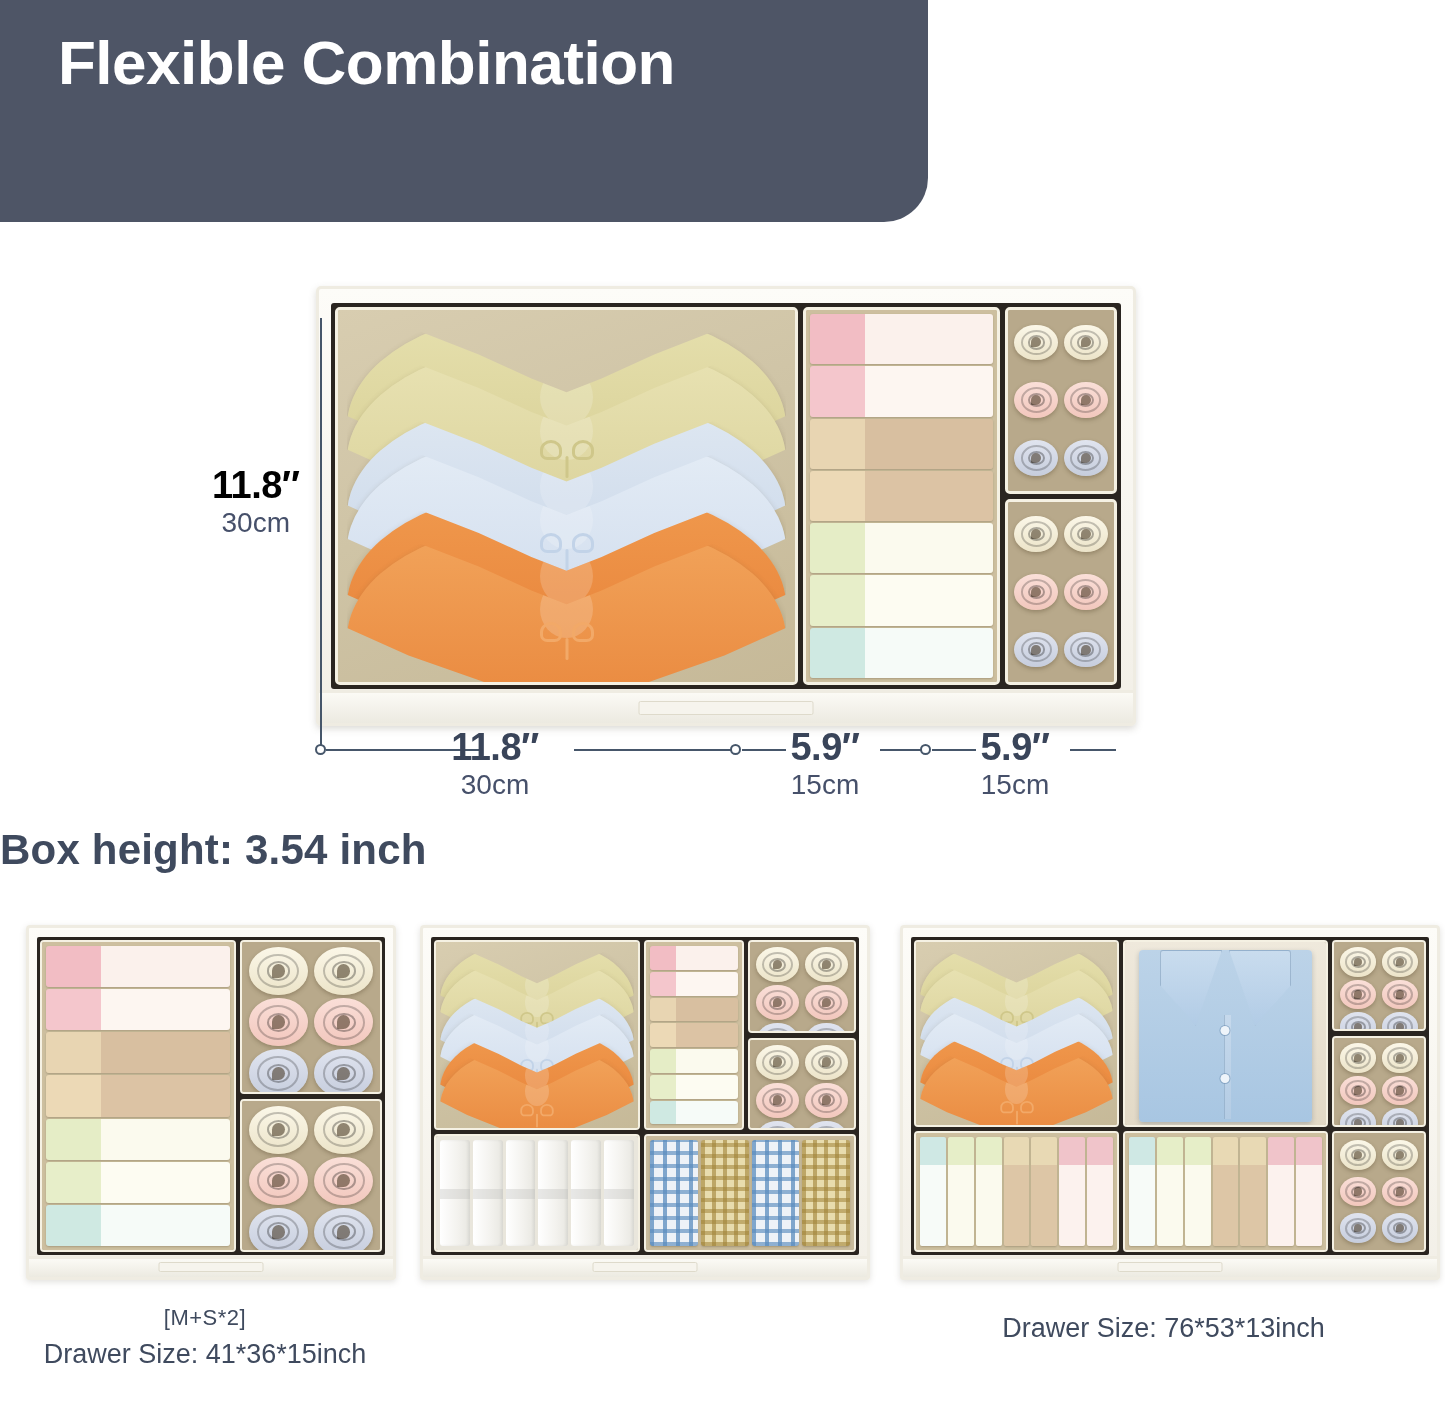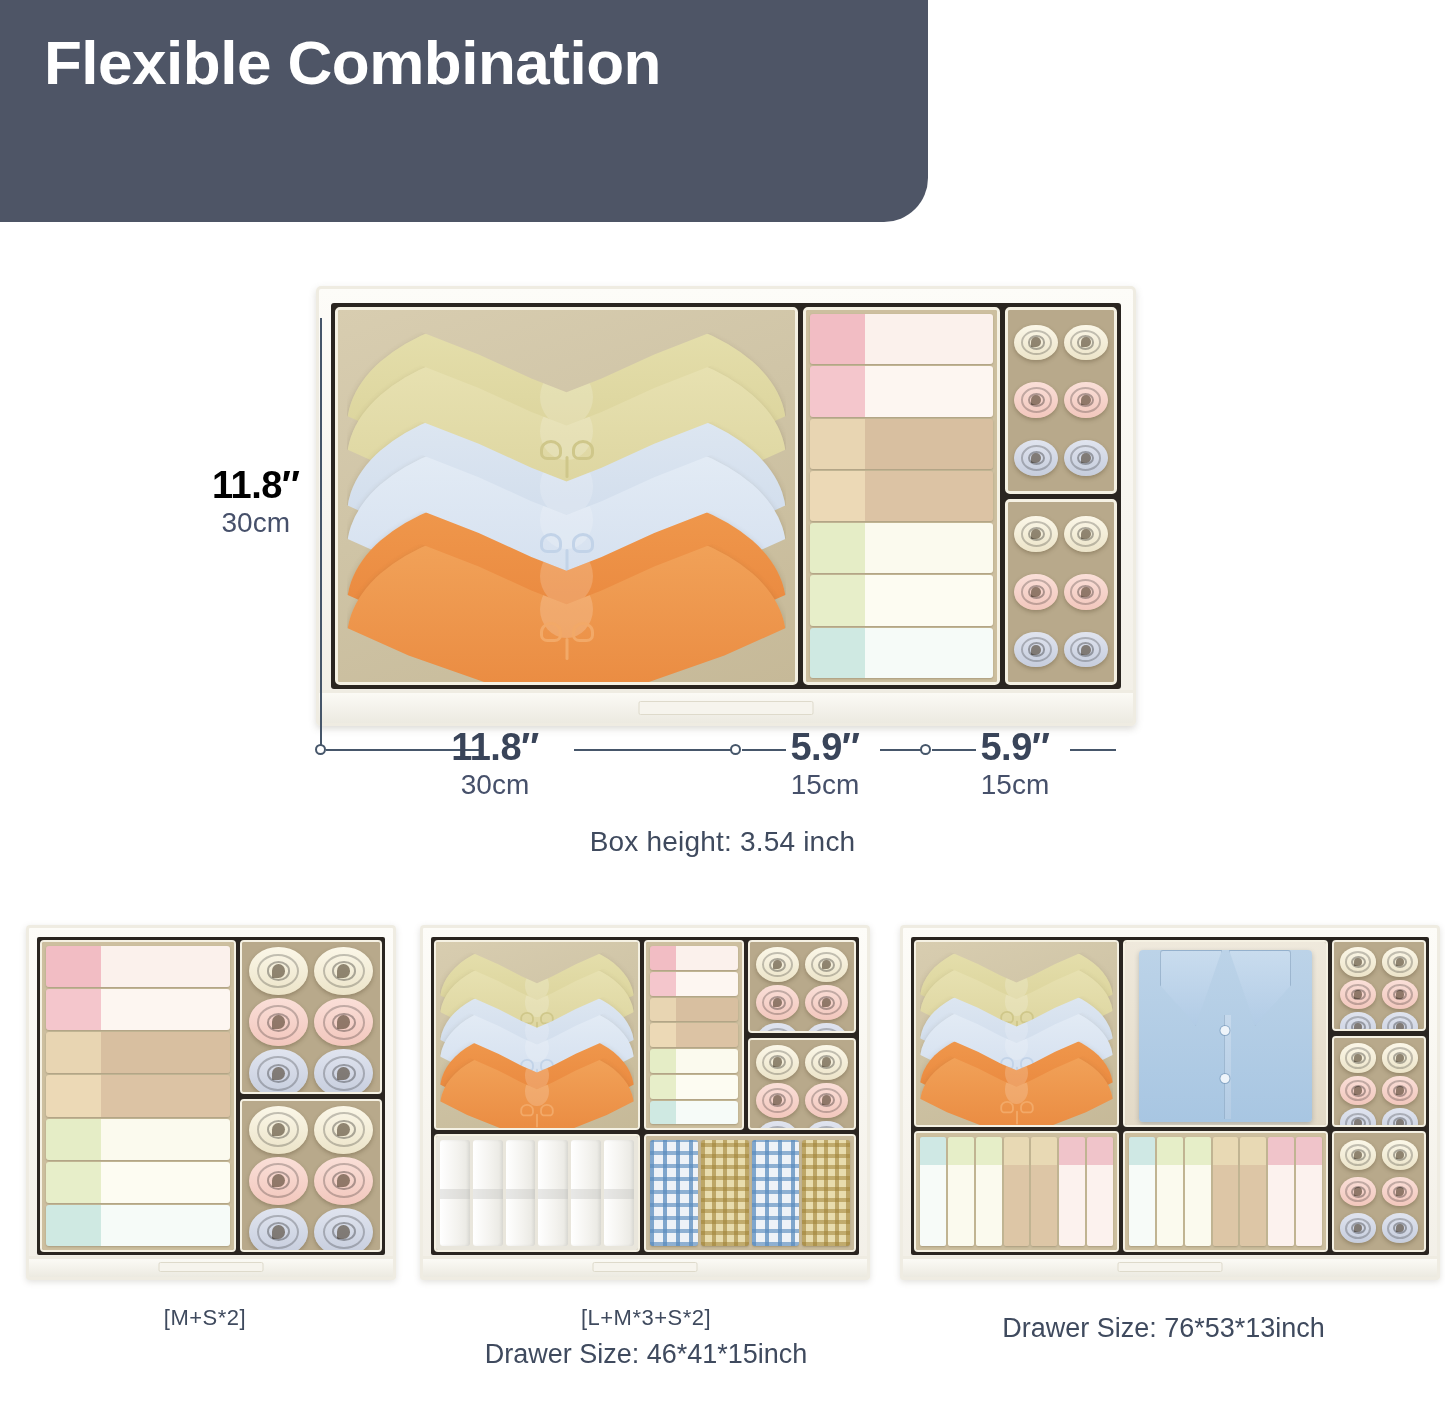--- a/index.html
+++ b/index.html
@@ -10,21 +10,21 @@
     overflow: hidden;
   }
   .page { position: relative; width: 1445px; height: 1409px; background: #fff; }
 
   
   .banner {
     position: absolute; left: 0; top: 0;
     width: 928px; height: 222px;
     background: #4e5566;
     border-bottom-right-radius: 44px;
-    padding: 26px 0 0 44px;
+    padding: 26px 0 0 58px;
   }
   .banner-title {
     color: #ffffff;
     font-size: 62px;
     font-weight: bold;
     letter-spacing: -0.5px;
     line-height: 1.18;
     white-space: nowrap;
   }
   .banner-sub {
@@ -174,22 +174,22 @@
     line-height: 1; white-space: nowrap;
   }
   .dim-cm {
     font-size: 28px; font-weight: normal; line-height: 1.15;
     margin-top: 3px; white-space: nowrap; color: #46506a;
   }
   .dim-v-label { position: absolute; left: 212px; top: 466px; text-align: center; }
 
   .box-height {
     position: absolute; left: 0; right: 0; top: 826px;
-    text-align: center; color: #3f4a5e;
-    font-size: 28px; font-weight: normal; letter-spacing: 0.2px;
+    text-align: left; color: #3f4a5e;
+    font-size: 42px; font-weight: bold; letter-spacing: 0.2px;
   }
 
   
   .variants {
     position: absolute; left: 0; top: 925px; width: 1445px; height: 484px;
     display: flex; align-items: flex-start;
   }
   .variant { position: relative; }
   .v1 { flex: 0 0 410px; padding-left: 26px; }
   .v2 { flex: 0 0 472px; padding-left: 10px; }
@@ -832,22 +832,19 @@
         </div>
         <div class="mini-lip"></div>
         <div class="mini-handle"></div>
       </div>
     </div>
 
   </div>
 
   <div class="caption c1">
     <div class="cap-code">[M+S*2]</div>
-  </div>
-  <div class="caption c2">
-    <div class="cap-code">[L+M*3+S*2]</div>
-    <div class="cap-size">Drawer Size: 46*41*15inch</div>
+    <div class="cap-size">Drawer Size: 41*36*15inch</div>
   </div>
   <div class="caption c3">
     <div class="cap-size">Drawer Size: 76*53*13inch</div>
   </div>
 
 </div>
 
 </body></html>

